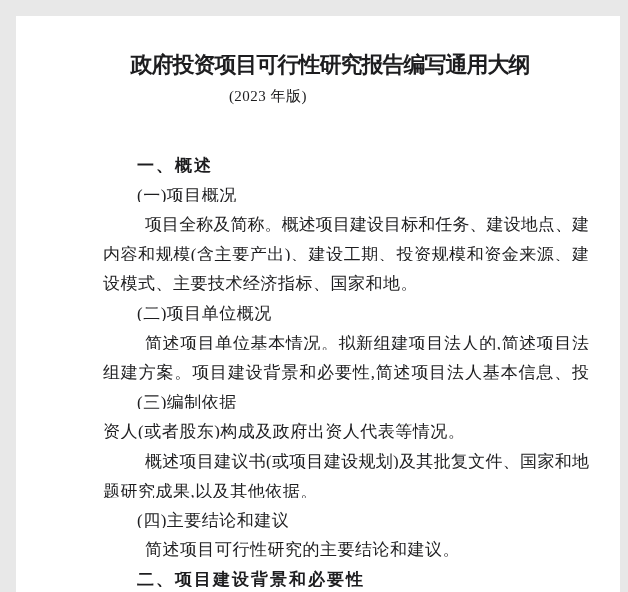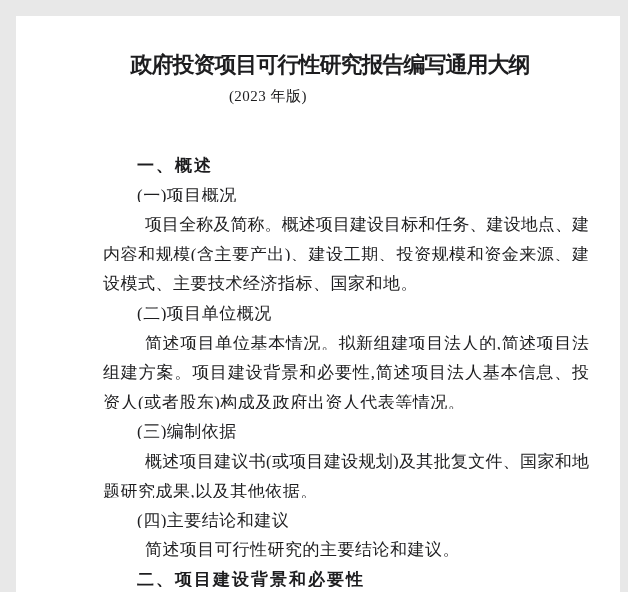--- a/index.html
+++ b/index.html
@@ -91,21 +91,21 @@
   <div class="doc-subtitle">(2023 年版)</div>
   <div class="doc-body">
       <div class="line h1">一、概述</div>
       <div class="line h2">(一)项目概况</div>
       <div class="line first-just">项目全称及简称。概述项目建设目标和任务、建设地点、建设</div>
       <div class="line wrap-just">内容和规模(含主要产出)、建设工期、投资规模和资金来源、建</div>
       <div class="line wrap-end">设模式、主要技术经济指标、国家和地。</div>
       <div class="line h2">(二)项目单位概况</div>
       <div class="line first-just">简述项目单位基本情况。拟新组建项目法人的,简述项目法人</div>
       <div class="line wrap-just">组建方案。项目建设背景和必要性,简述项目法人基本信息、投</div>
+      <div class="line h2">(三)编制依据</div>
       <div class="line wrap-end">资人(或者股东)构成及政府出资人代表等情况。</div>
-      <div class="line h2">(三)编制依据</div>
       <div class="line first-just">概述项目建议书(或项目建设规划)及其批复文件、国家和地</div>
       <div class="line wrap-end">题研究成果,以及其他依据。</div>
       <div class="line h2">(四)主要结论和建议</div>
       <div class="line first-end">简述项目可行性研究的主要结论和建议。</div>
       <div class="line h1">二、项目建设背景和必要性</div>
     </div>
 </div>
 
 </body></html>

